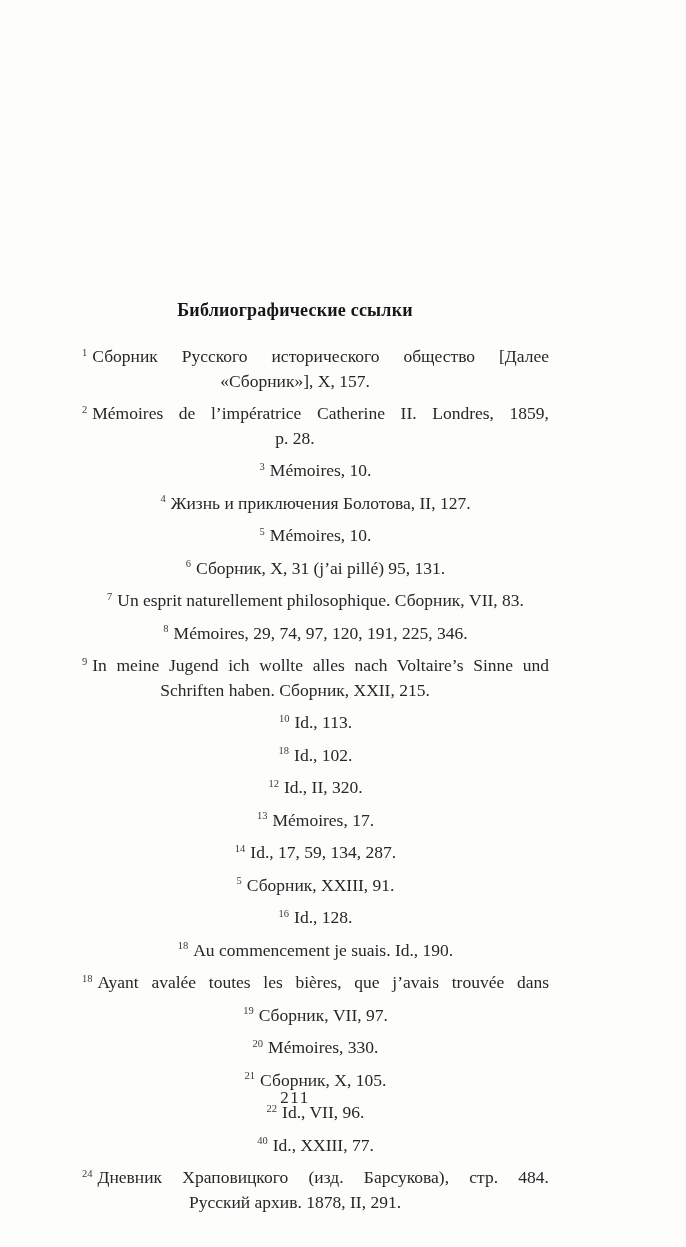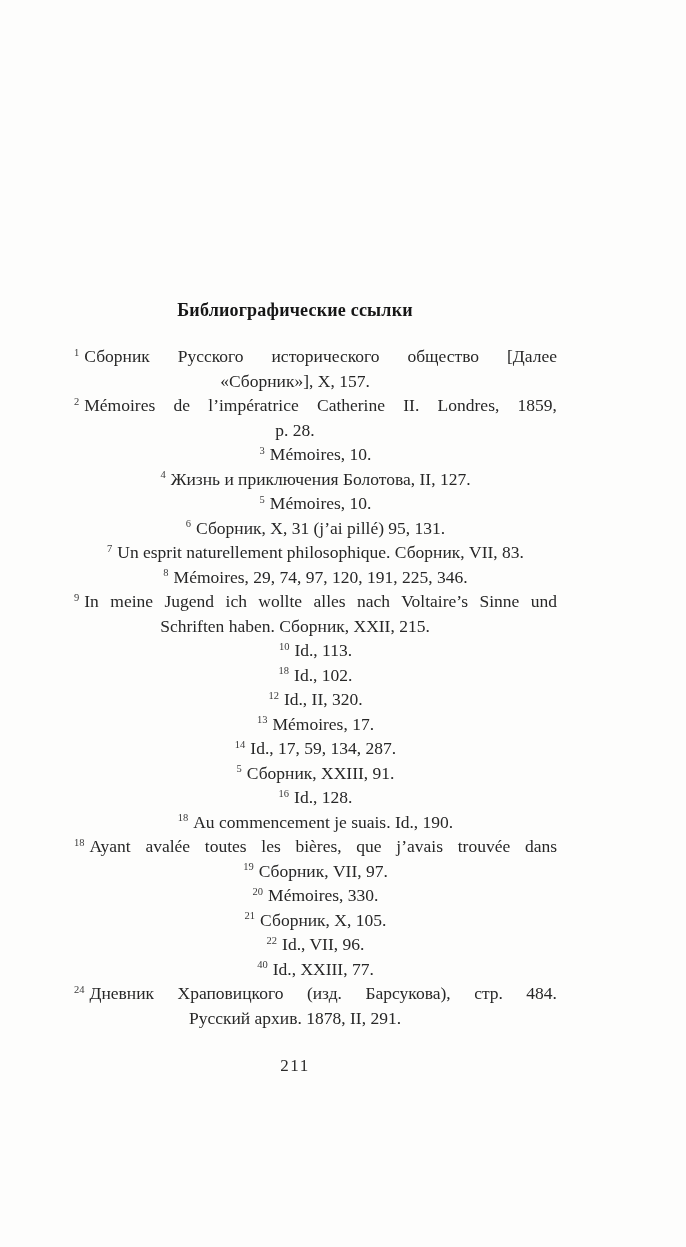--- a/index.html
+++ b/index.html
@@ -30,21 +30,21 @@
     text-align: center;
     color: #161616;
     letter-spacing: 0.2px;
     margin: 0 0 18px 0;
   }
   .footnotes {
     font-size: 17.5px;
     line-height: 24.5px;
   }
   .footnote {
-    margin: 0;
+    margin: 8px;
   }
   .fn-line {
     min-height: 24.5px;
   }
   .fn-line.first {
     text-indent: 41px;
   }
   .fn-line.justify {
     text-align: justify;
     text-align-last: justify;
@@ -58,21 +58,21 @@
     font-size: 10.5px;
     line-height: 10px;
     position: relative;
     top: -6.5px;
     margin-right: 5px;
     color: #3a3a3a;
   }
   .page-number {
     position: absolute;
     left: 33px;
-    top: 1056px;
+    top: 1088px;
     width: 524px;
     text-align: center;
     font-size: 17px;
     letter-spacing: 1.5px;
     color: #2b2b2b;
   }
 </style>
 </head>
 <body>
 

